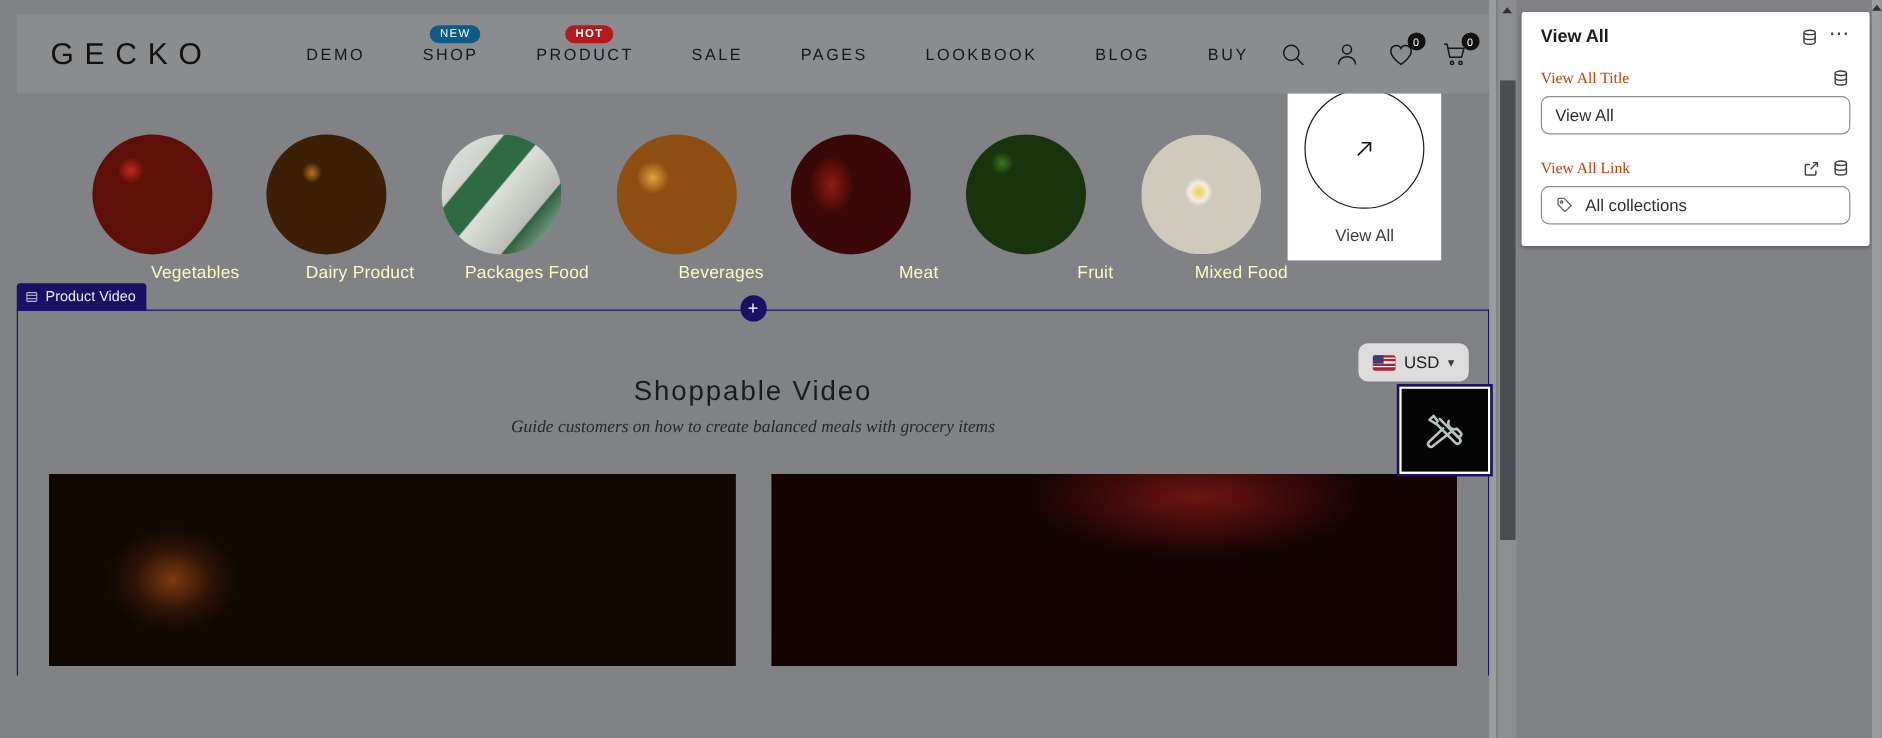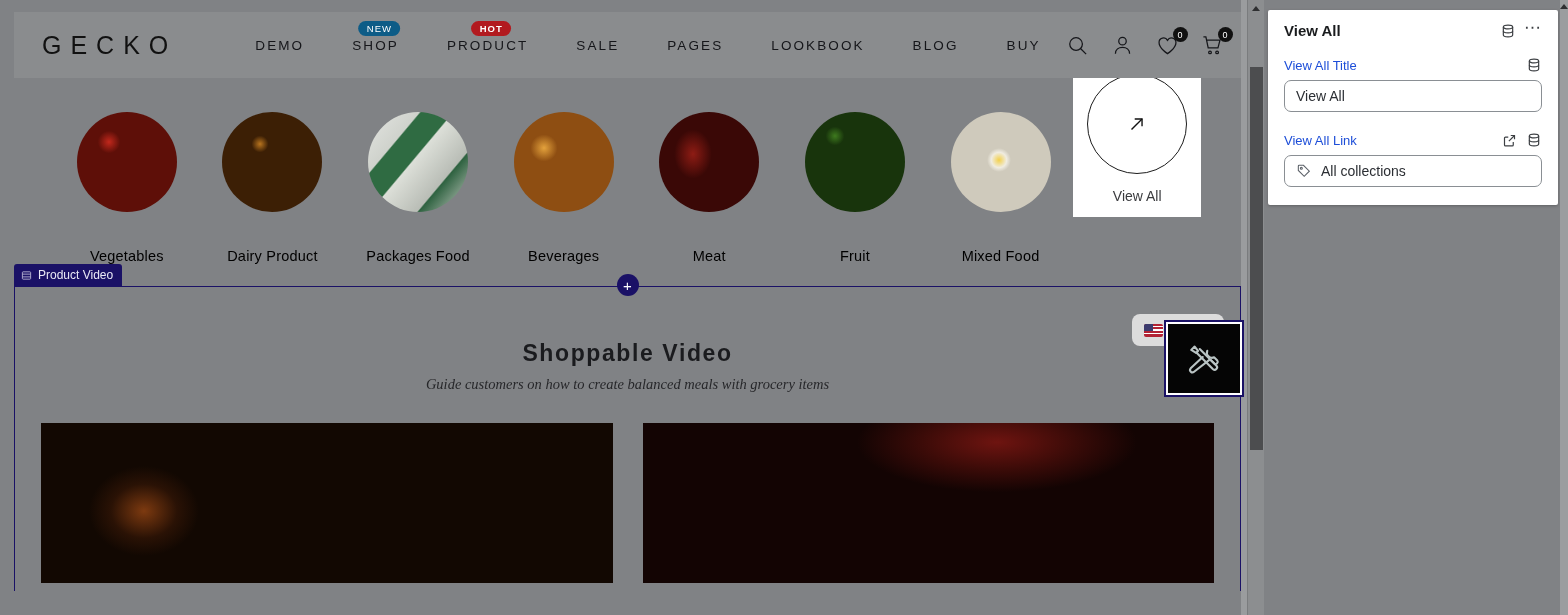--- a/index.html
+++ b/index.html
@@ -71,21 +71,21 @@
     display: flex; align-items: flex-start; justify-content: center;
     gap: 0; margin-top: 22px; padding: 0 40px;
   }
   .cat-item { width: 146px; text-align: center; cursor: pointer; }
   .cat-circle {
     width: 100px; height: 100px; border-radius: 50%;
     margin: 0 auto; overflow: hidden; position: relative;
     background: #151008;
   }
   .cat-label {
-    margin-top: 36px; font-size: 14.5px; color: #000000; letter-spacing: .2px;
+    margin-top: 8px; font-size: 14.5px; color: #fef9c3; letter-spacing: .2px; text-align: right;
   }
 
   .viewall-card {
     width: 128px; background: #fff; padding: 12px 0 13px;
     margin-top: -50px; align-self: flex-start; cursor: pointer;
   }
   .viewall-circle {
     width: 100px; height: 100px; border-radius: 50%;
     border: 1.4px solid #1c1c1c; margin: 0 auto;
     display: flex; align-items: center; justify-content: center;
@@ -114,21 +114,21 @@
   .pv-box {
     border: 1.6px solid #1a1166;
     border-bottom: none;
     background: #808285;
     min-height: 305px;
     position: relative;
     overflow: hidden;
   }
   .pv-title {
     text-align: center; font-size: 23px; color: #1a1b1e;
-    letter-spacing: 1.6px; font-weight: 700; padding-top: 53px;
+    letter-spacing: 1.6px; font-weight: 400; padding-top: 53px;
   }
   .pv-sub {
     text-align: center; font-size: 14.5px; color: #26272a;
     font-family: "Liberation Serif", serif; font-style: italic;
     margin-top: 9px;
   }
   .video-row { display: flex; gap: 30px; padding: 30px 26px 0 26px; }
   .video-card {
     flex: 1; height: 160px; position: relative; overflow: hidden;
   }
@@ -223,21 +223,21 @@
     font-size: 15px; font-weight: bold; color: #1a1c1e; flex: 1;
   }
   .panel-ic { color: #3c3f43; cursor: pointer; display: flex; align-items: center; }
   .dots { font-size: 17px; color: #3c3f43; letter-spacing: 1px; line-height: 8px; cursor: pointer; padding-bottom: 5px; }
 
   .field-block { margin-bottom: 17px; }
   .field-block:last-child { margin-bottom: 0; margin-top: 20px; }
   .field-head {
     display: flex; align-items: center; gap: 9px; margin-bottom: 7px;
   }
-  .field-label { font-size: 13px; color: #1d4ed8; flex: 1; }
+  .field-label { font-size: 13px; color: #c2410c; flex: 1; font-family: Liberation Serif, serif; }
   .text-input {
     width: 100%; height: 32px;
     border: 1px solid #8a8f94; border-radius: 7px;
     background: #fff;
     font-size: 14px; color: #2b2e33;
     padding: 0 11px;
     font-family: "Liberation Sans", sans-serif;
     outline: none;
   }
   .picker-input {

